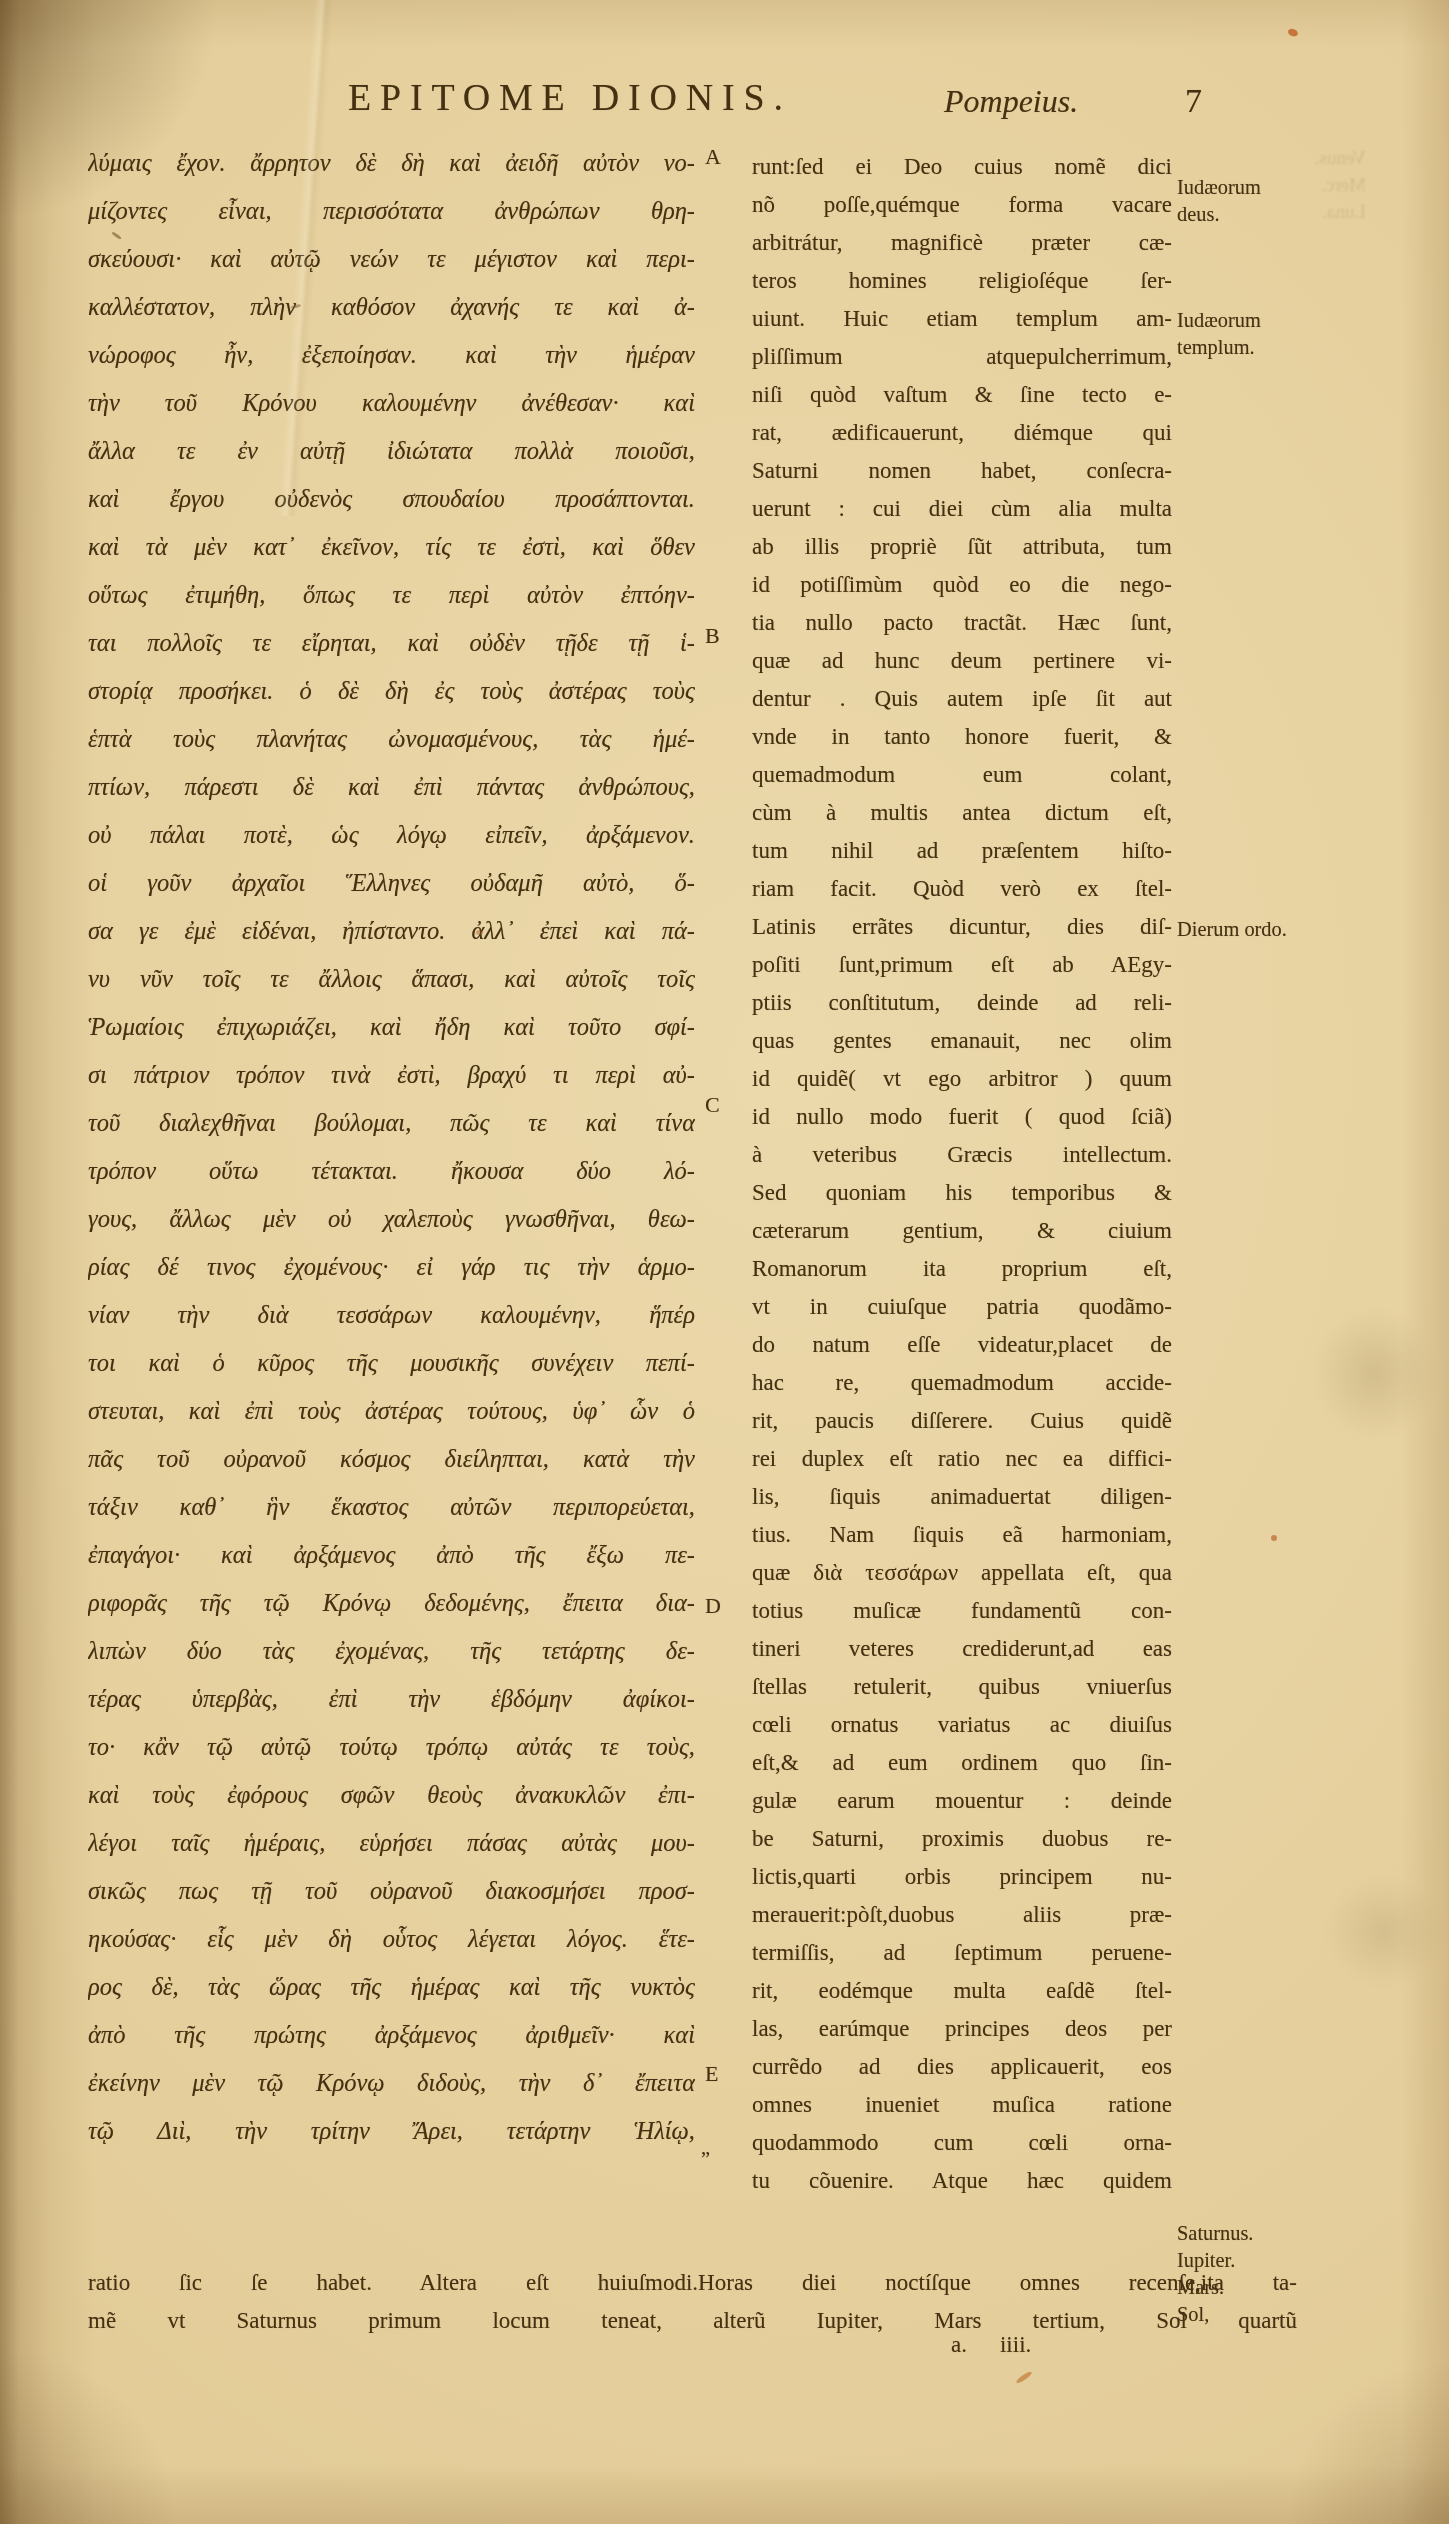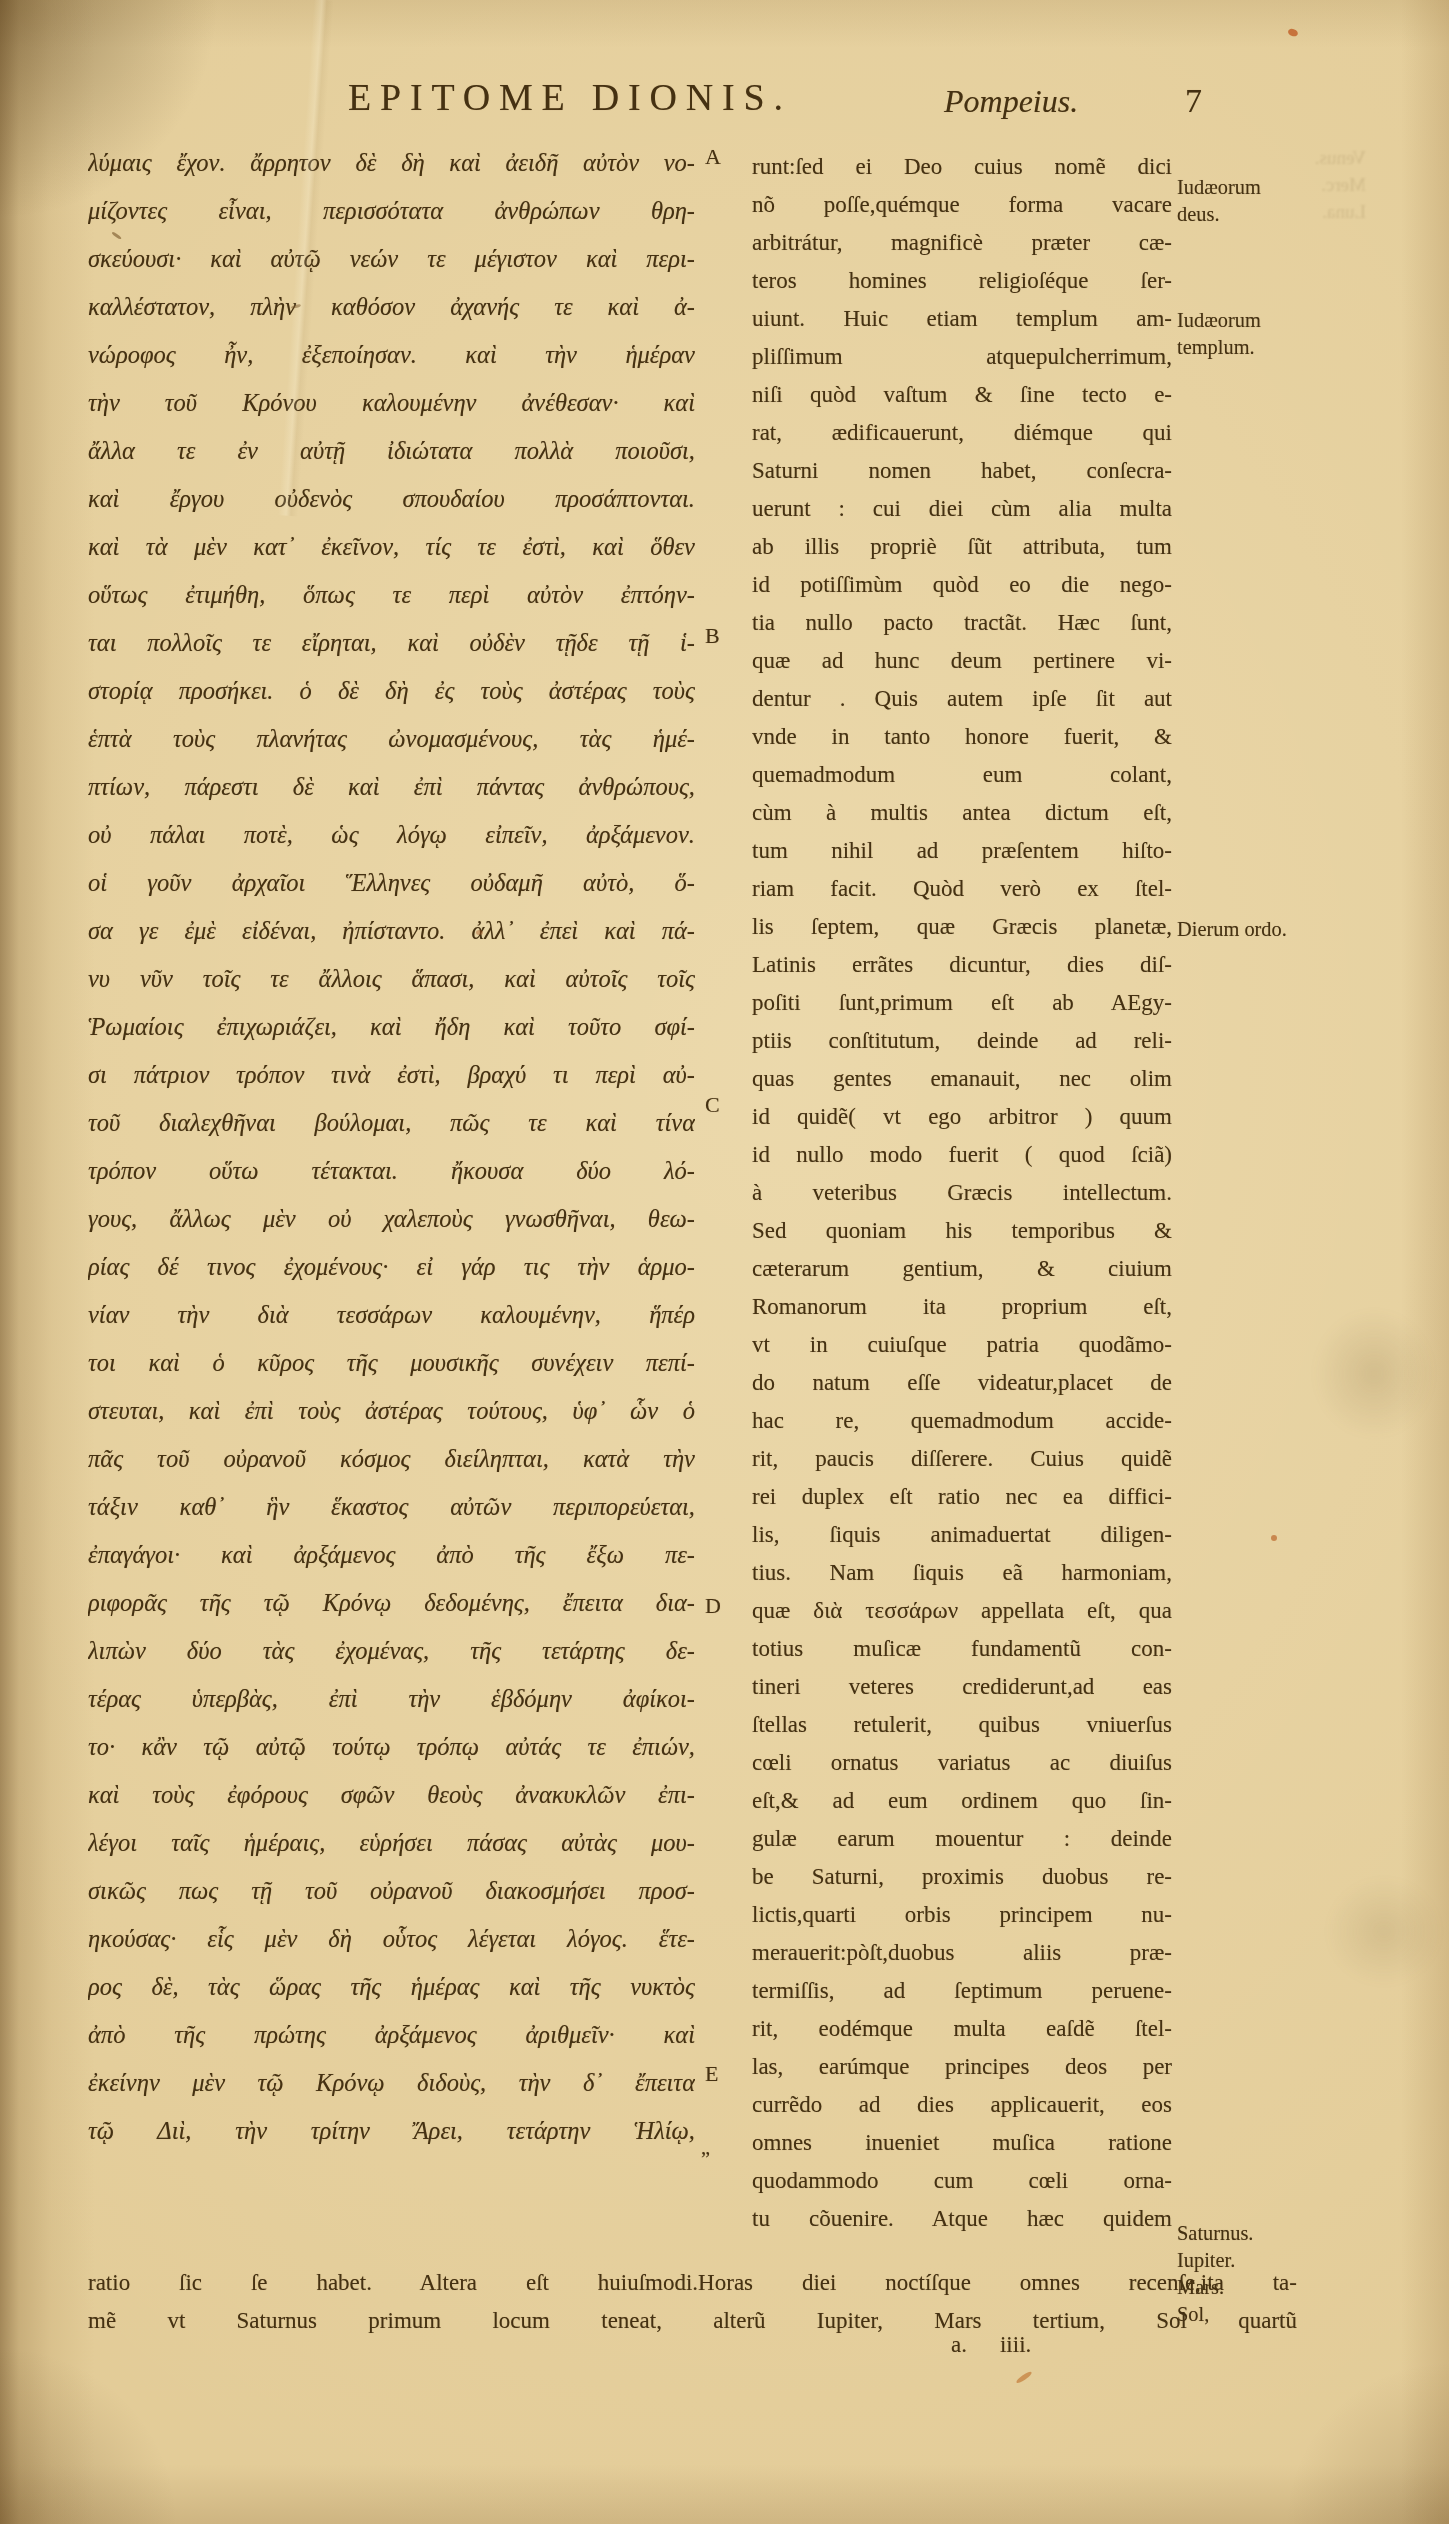--- a/index.html
+++ b/index.html
@@ -104,21 +104,21 @@
       <div class="gline">ρίας δέ τινος ἐχομένους· εἰ γάρ τις τὴν ἁρμο-</div>
       <div class="gline">νίαν τὴν διὰ τεσσάρων καλουμένην, ἥπέρ</div>
       <div class="gline">τοι καὶ ὁ κῦρος τῆς μουσικῆς συνέχειν πεπί-</div>
       <div class="gline">στευται, καὶ ἐπὶ τοὺς ἀστέρας τούτους, ὑφ᾽ ὧν ὁ</div>
       <div class="gline">πᾶς τοῦ οὐρανοῦ κόσμος διείληπται, κατὰ τὴν</div>
       <div class="gline">τάξιν καθ᾽ ἣν ἕκαστος αὐτῶν περιπορεύεται,</div>
       <div class="gline">ἐπαγάγοι· καὶ ἀρξάμενος ἀπὸ τῆς ἔξω πε-</div>
       <div class="gline">ριφορᾶς τῆς τῷ Κρόνῳ δεδομένης, ἔπειτα δια-</div>
       <div class="gline">λιπὼν δύο τὰς ἐχομένας, τῆς τετάρτης δε-</div>
       <div class="gline">τέρας ὑπερβὰς, ἐπὶ τὴν ἑβδόμην ἀφίκοι-</div>
-      <div class="gline">το· κἂν τῷ αὐτῷ τούτῳ τρόπῳ αὐτάς τε ἐπιών,</div>
+      <div class="gline">το· κἂν τῷ αὐτῷ τούτῳ τρόπῳ αὐτάς τε τοὺς,</div>
       <div class="gline">καὶ τοὺς ἐφόρους σφῶν θεοὺς ἀνακυκλῶν ἐπι-</div>
       <div class="gline">λέγοι ταῖς ἡμέραις, εὑρήσει πάσας αὐτὰς μου-</div>
       <div class="gline">σικῶς πως τῇ τοῦ οὐρανοῦ διακοσμήσει προσ-</div>
       <div class="gline">ηκούσας·  εἷς μὲν δὴ οὗτος λέγεται λόγος. ἕτε-</div>
       <div class="gline">ρος δὲ, τὰς ὥρας τῆς ἡμέρας καὶ τῆς νυκτὸς</div>
       <div class="gline">ἀπὸ τῆς πρώτης ἀρξάμενος ἀριθμεῖν· καὶ</div>
       <div class="gline">ἐκείνην μὲν τῷ Κρόνῳ διδοὺς, τὴν δ᾽ ἔπειτα</div>
       <div class="gline">τῷ Διὶ, τὴν τρίτην Ἄρει, τετάρτην Ἡλίῳ,</div>
     </div>
 
@@ -136,21 +136,20 @@
       <div class="lline">ab illis propriè ſũt attributa, tum</div>
       <div class="lline">id potiſſimùm quòd eo die nego-</div>
       <div class="lline">tia nullo pacto tractãt. Hæc ſunt,</div>
       <div class="lline">quæ ad hunc deum pertinere vi-</div>
       <div class="lline">dentur . Quis autem ipſe ſit aut</div>
       <div class="lline">vnde in tanto honore fuerit, &amp;</div>
       <div class="lline">quemadmodum  eum  colant,</div>
       <div class="lline">cùm à multis antea dictum eſt,</div>
       <div class="lline">tum nihil ad præſentem hiſto-</div>
       <div class="lline">riam facit.  Quòd verò ex ſtel-</div>
-      <div class="lline">lis ſeptem, quæ Græcis planetæ,</div>
       <div class="lline">Latinis errãtes dicuntur, dies diſ-</div>
       <div class="lline">poſiti ſunt,primum eſt ab AEgy-</div>
       <div class="lline">ptiis conſtitutum, deinde ad reli-</div>
       <div class="lline">quas gentes emanauit, nec olim</div>
       <div class="lline">id quidẽ( vt ego arbitror ) quum</div>
       <div class="lline">id nullo modo fuerit ( quod ſciã)</div>
       <div class="lline">à veteribus Græcis intellectum.</div>
       <div class="lline">Sed quoniam his temporibus &amp;</div>
       <div class="lline">cæterarum gentium, &amp; ciuium</div>
       <div class="lline">Romanorum ita proprium eſt,</div>

